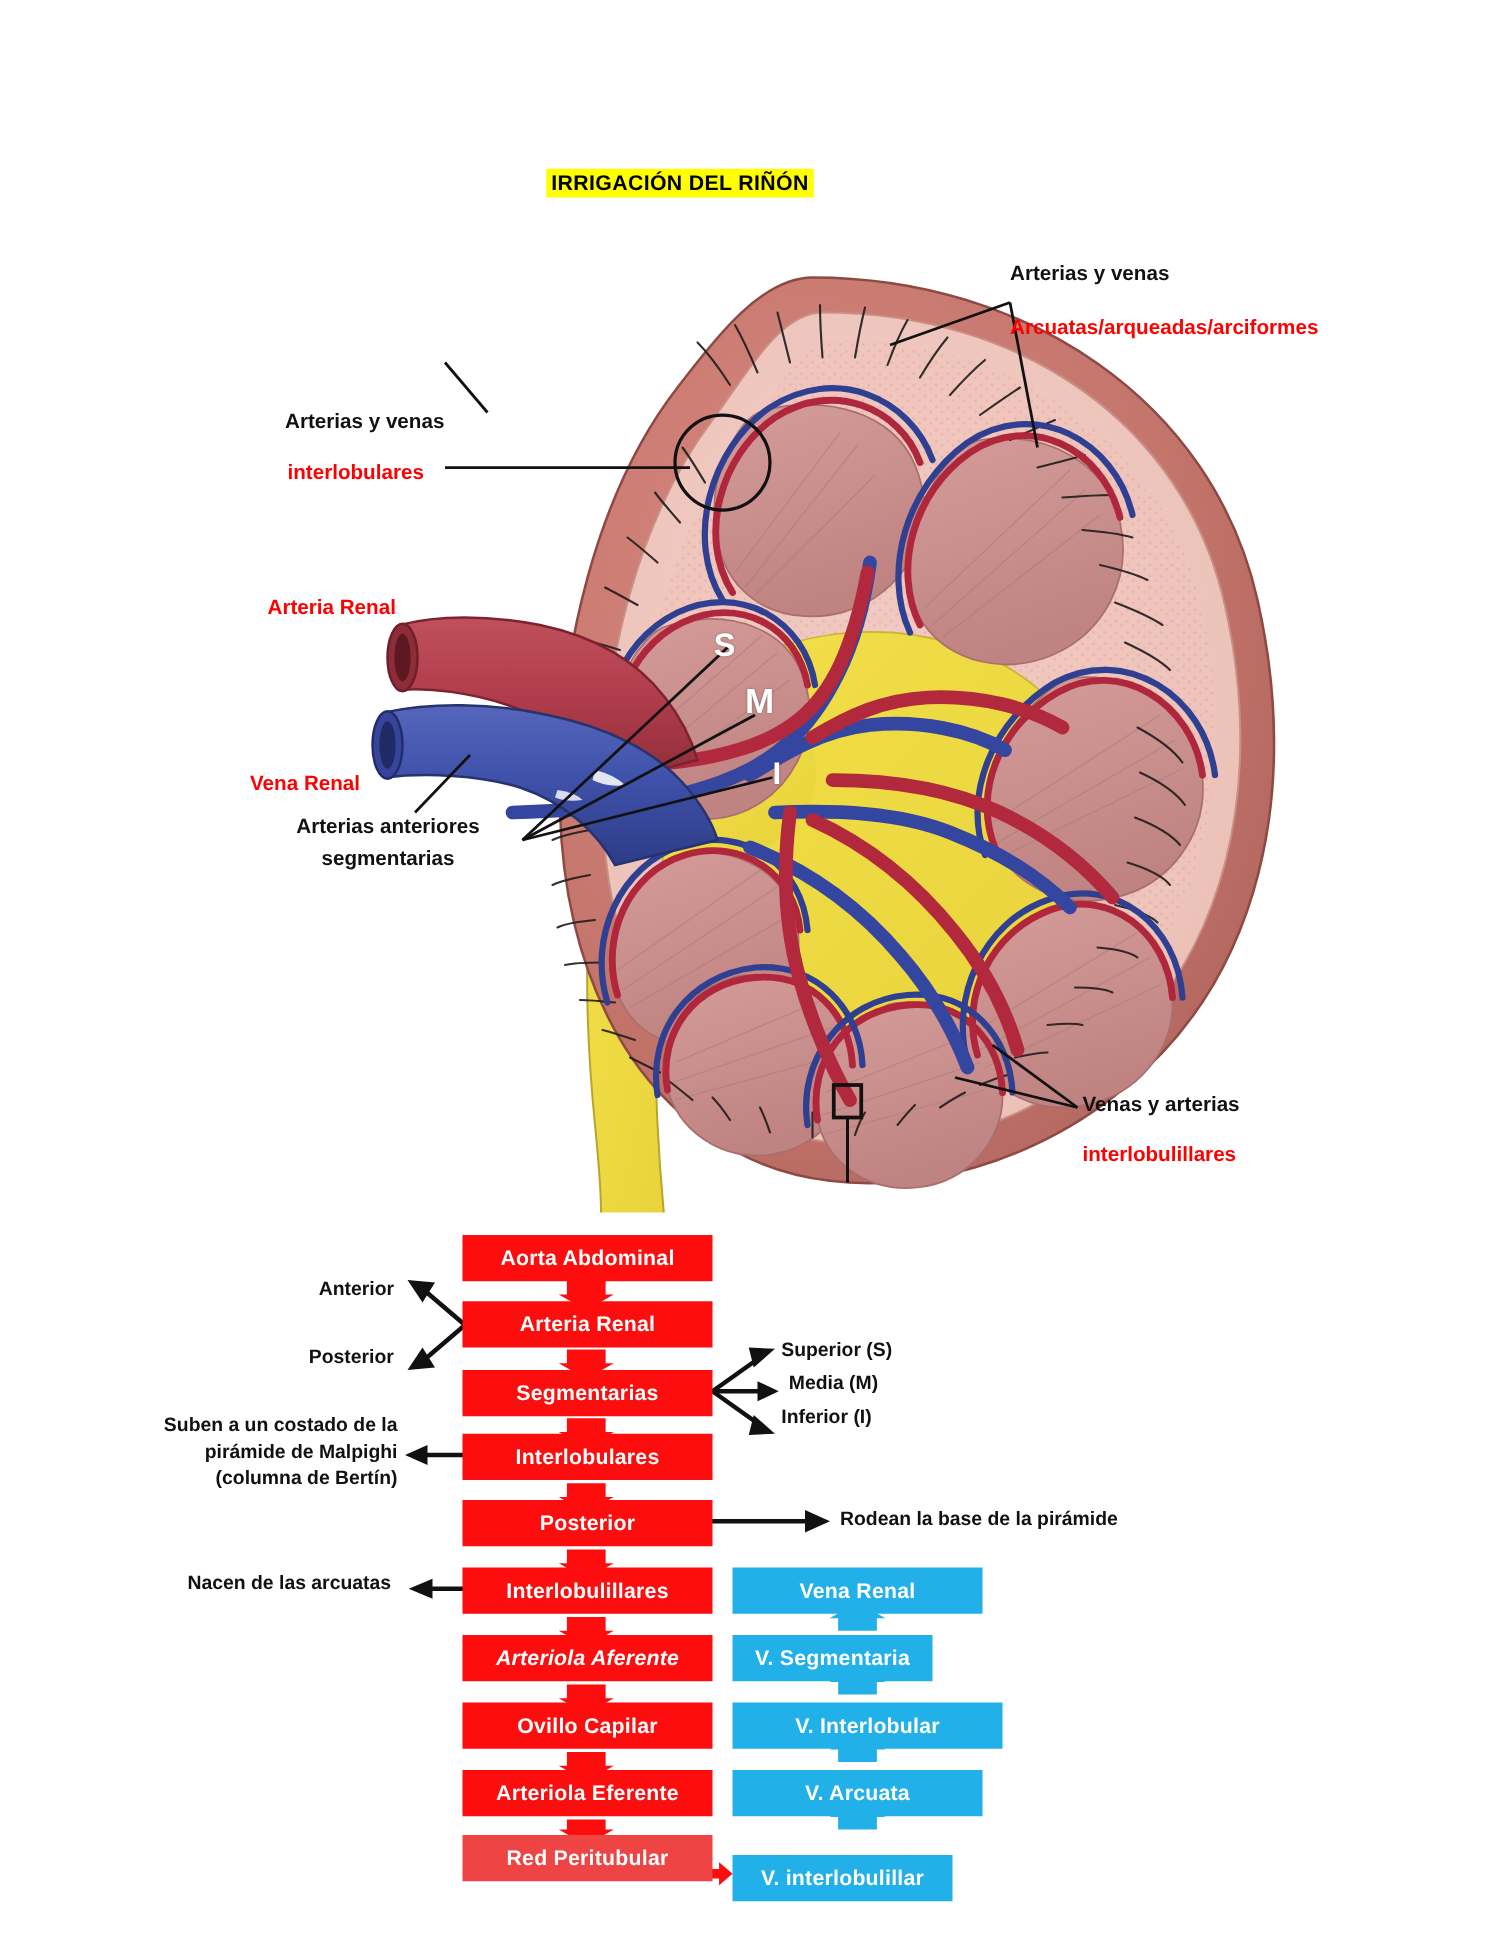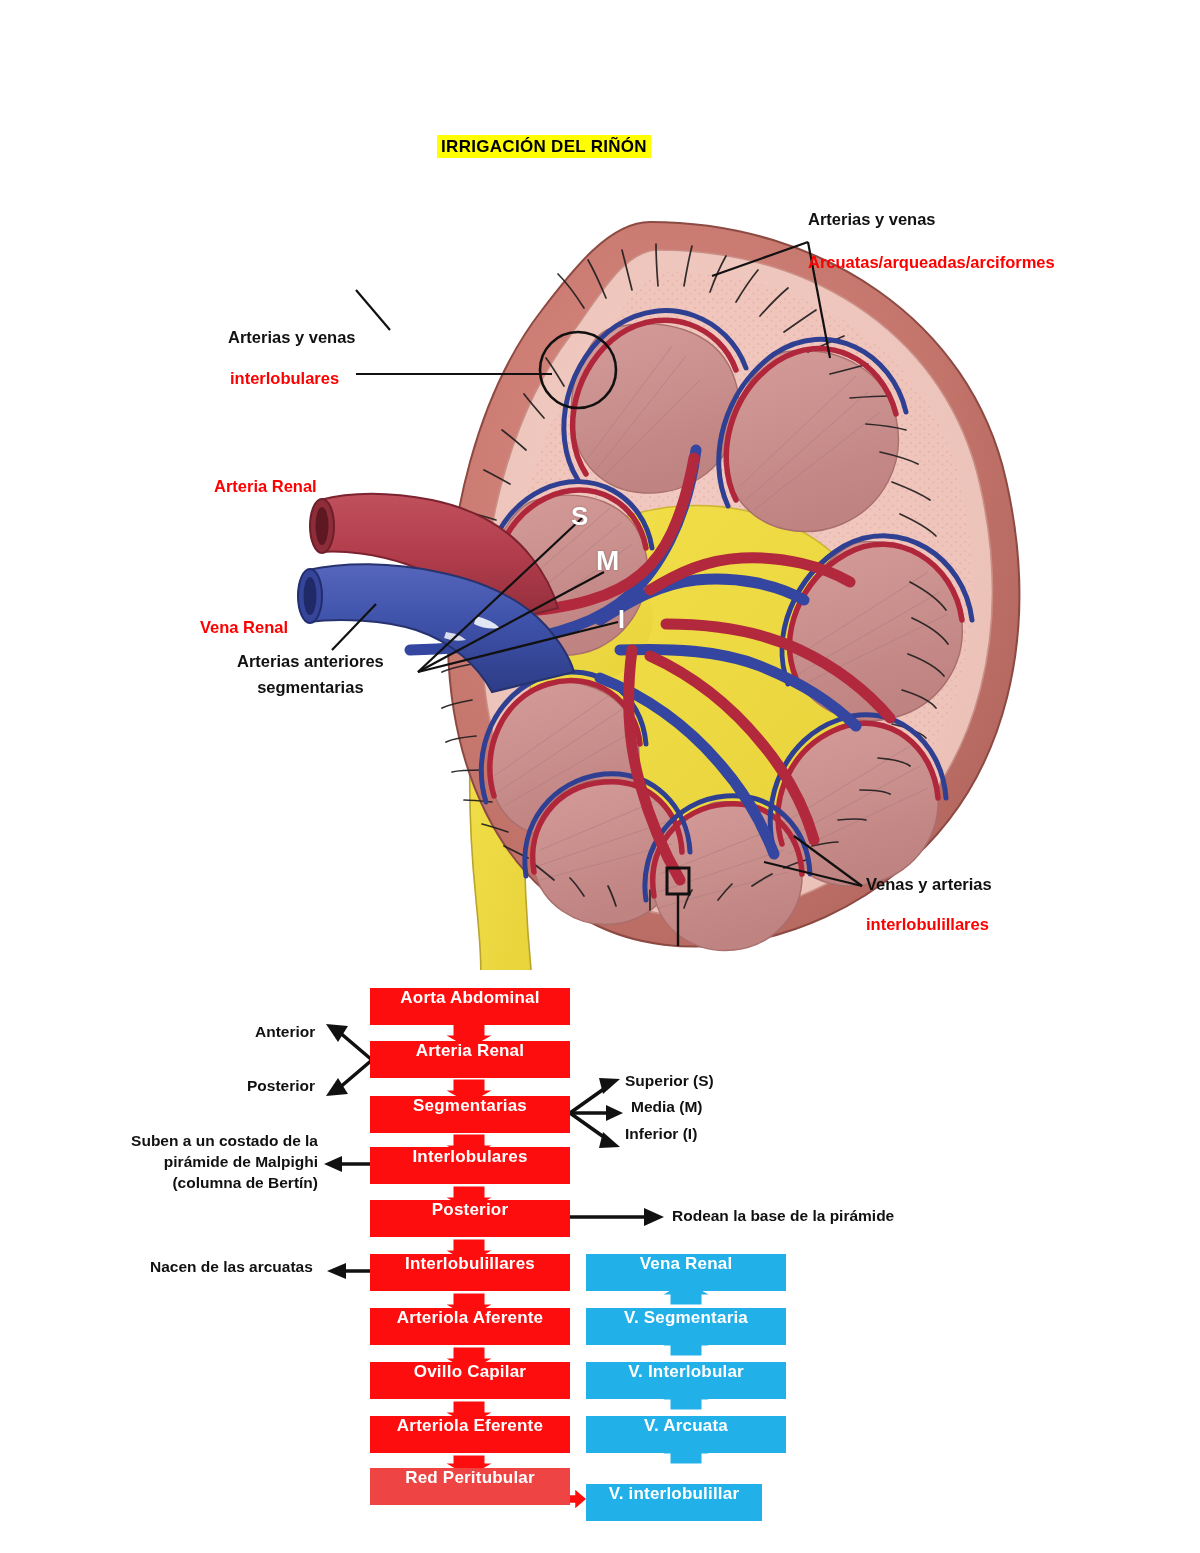--- a/index.html
+++ b/index.html
@@ -73,20 +73,21 @@
     font-weight: bold;
     font-family: "Liberation Sans", sans-serif;
     text-shadow: 0 0 2px rgba(0,0,0,.35);
   }
   #smi-s { left: 571px; top: 501px; font-size: 26px; }
   #smi-m { left: 596px; top: 545px; font-size: 28px; }
   #smi-i { left: 618px; top: 605px; font-size: 25px; }
   .box {
     position: absolute;
     display: flex;
+    align-items: center;
     justify-content: center;
     color: #ffffff;
     font-weight: bold;
     font-size: 17px;
     letter-spacing: .2px;
     box-sizing: border-box;
   }
   .box.red    { background: #fd0d0d; }
   .box.blue   { background: #22b0e8; }
   .box.purple { background: #ef4444; }
@@ -499,40 +500,40 @@
 </div>
 <div class="box red" style="left:370px; top:1147px; width:200px; height:37px;">
   <span>Interlobulares</span>
 </div>
 <div class="box red" style="left:370px; top:1200px; width:200px; height:37px;">
   <span>Posterior</span>
 </div>
 <div class="box red" style="left:370px; top:1254px; width:200px; height:37px;">
   <span>Interlobulillares</span>
 </div>
-<div class="box red" style="left:370px; top:1308px; width:200px; height:37px;">
+<div class="box red" style="left:370px; top:1308px; width:200px; height:37px;font-style:italic;">
   <span>Arteriola Aferente</span>
 </div>
 <div class="box red" style="left:370px; top:1362px; width:200px; height:37px;">
   <span>Ovillo Capilar</span>
 </div>
 <div class="box red" style="left:370px; top:1416px; width:200px; height:37px;">
   <span>Arteriola Eferente</span>
 </div>
 <div class="box purple" style="left:370px; top:1468px; width:200px; height:37px;">
   <span>Red Peritubular</span>
 </div>
 
 <div class="box blue" style="left:586px; top:1254px; width:200px; height:37px;">
   <span>Vena Renal</span>
 </div>
-<div class="box blue" style="left:586px; top:1308px; width:200px; height:37px;">
+<div class="box blue" style="left:586px; top:1308px; width:160px; height:37px;">
   <span>V. Segmentaria</span>
 </div>
-<div class="box blue" style="left:586px; top:1362px; width:200px; height:37px;">
+<div class="box blue" style="left:586px; top:1362px; width:216px; height:37px;">
   <span>V. Interlobular</span>
 </div>
 <div class="box blue" style="left:586px; top:1416px; width:200px; height:37px;">
   <span>V. Arcuata</span>
 </div>
 <div class="box blue" style="left:586px; top:1484px; width:176px; height:37px;">
   <span>V. interlobulillar</span>
 </div>
 
 <div class="flow-note" id="note-anterior">Anterior</div>

